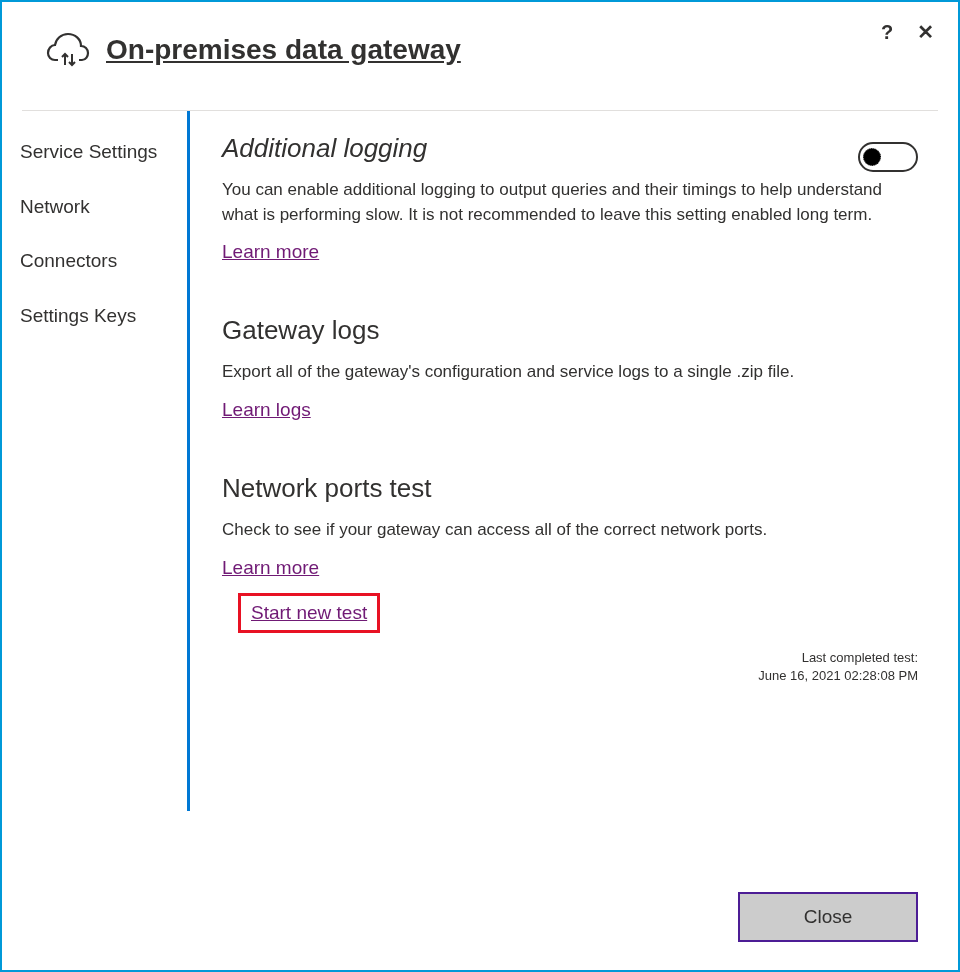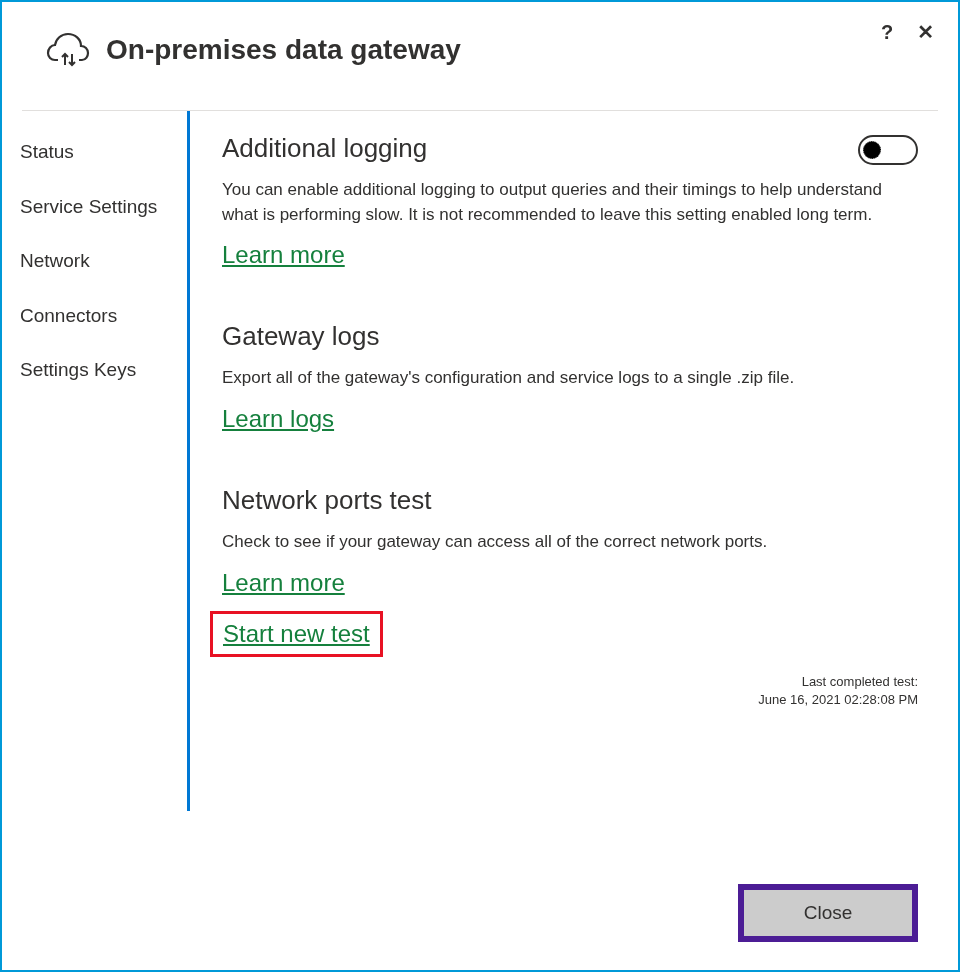--- a/index.html
+++ b/index.html
@@ -24,20 +24,21 @@
     }
     .cloud-icon {
       width: 44px;
       height: 40px;
       flex-shrink: 0;
     }
     .app-title {
       font-size: 28px;
       font-weight: 600;
       color: #323130;
+      text-decoration: underline;
     }
     .win-controls {
       position: absolute;
       top: 18px;
       right: 20px;
       display: flex;
       gap: 20px;
       align-items: center;
     }
     .help-icon {
@@ -81,38 +82,40 @@
     }
     .main {
       flex: 1;
       padding: 22px 40px 0 32px;
     }
     .section {
       margin-bottom: 52px;
     }
     .section-header {
       display: flex;
+      align-items: center;
       justify-content: space-between;
+      font-style: italic;
     }
     .section-title {
       font-size: 26px;
       font-weight: 400;
       color: #323130;
       margin-bottom: 14px;
     }
     .section-desc {
       font-size: 17px;
       color: #323130;
       line-height: 1.45;
       margin-bottom: 14px;
     }
     .link {
-      color: #15803d;
+      color: #701a75;
       text-decoration: underline;
-      font-size: 24px;
+      font-size: 19px;
       cursor: pointer;
     }
     .toggle {
       width: 60px;
       height: 30px;
       border: 2px solid #323130;
       border-radius: 15px;
       position: relative;
       cursor: pointer;
       background: #fff;
@@ -128,20 +131,21 @@
       height: 18px;
       border: 1px dotted #666;
       border-radius: 50%;
       background: #000;
     }
     .test-links {
       display: flex;
       justify-content: space-between;
       align-items: flex-start;
       margin-top: 14px;
+      margin-left: 28px;
     }
     .highlight-box {
       border: 3px solid #e81123;
       padding: 6px 10px;
       display: inline-block;
       margin-left: -12px;
     }
     .last-test {
       text-align: right;
       font-size: 13px;
@@ -149,21 +153,21 @@
       margin-top: 16px;
       line-height: 1.45;
     }
     .footer {
       position: absolute;
       bottom: 28px;
       right: 40px;
     }
     .close-btn {
       background: #cccccc;
-      border: 6px solid #4c1d95;
+      border: 2px solid #4c1d95;
       color: #323130;
       font-size: 19px;
       padding: 12px 0;
       width: 180px;
       cursor: pointer;
       font-family: inherit;
     }
   </style>
 </head>
 <body>
@@ -181,21 +185,20 @@
 
 <div class="win-controls">
   <span class="help-icon">?</span>
   <span class="close-icon">✕</span>
 </div>
 
 <div class="hr"></div>
 
 <div class="body">
   <nav class="sidebar">
-    <div class="sidebar-item">Status</div>
     <div class="sidebar-item">Service Settings</div>
     <div class="sidebar-item">Network</div>
     <div class="sidebar-item">Connectors</div>
     <div class="sidebar-item">Settings Keys</div>
   </nav>
 
   <main class="main">
 
     <section class="section">
       <div class="section-header">

